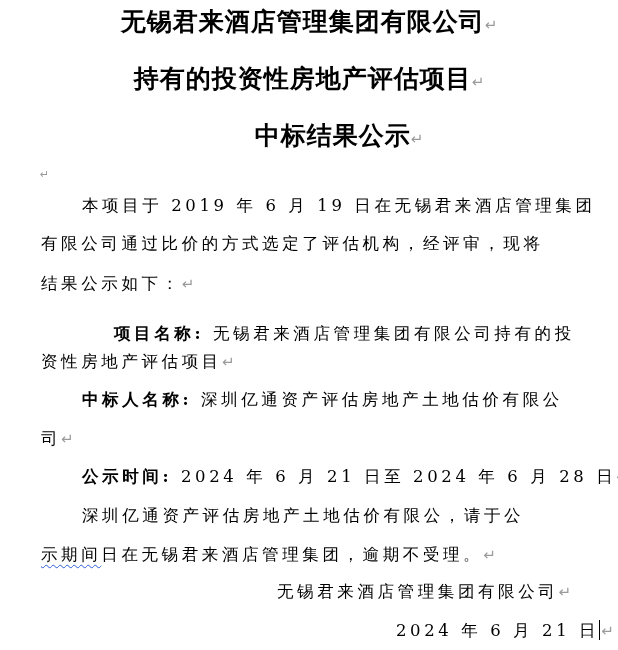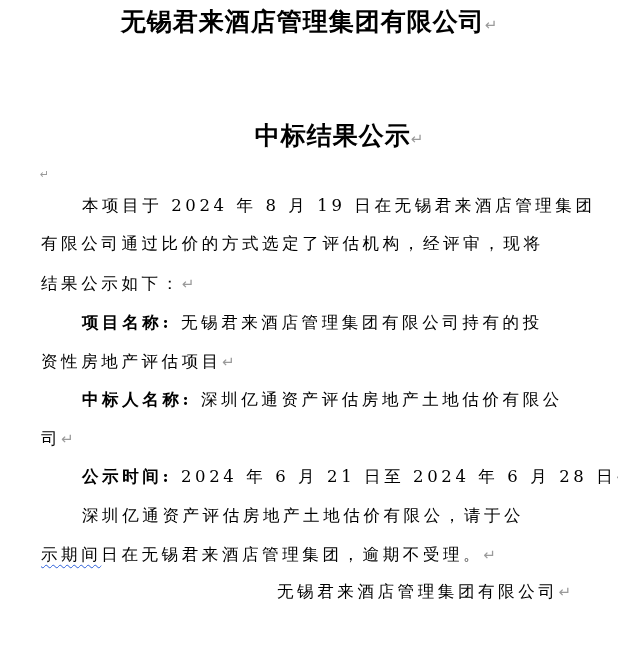--- a/index.html
+++ b/index.html
@@ -94,36 +94,39 @@
     }
   </style>
 </head>
 <body>
 
 <div class="page">
 
   <div class="title title-1">
     <span>无锡君来酒店管理集团有限公司</span><span class="mark">↵</span>
   </div>
+  <div class="title title-2">
+    <span>持有的投资性房地产评估项目</span><span class="mark">↵</span>
+  </div>
   <div class="title title-3">
     <span>中标结果公示</span><span class="mark">↵</span>
   </div>
 
   <div class="empty-mark">↵</div>
 
   <div class="body-text" style="top:186px; left:0; width:618px;">
-    <div class="line indent" style="top:0;">本项目于 2024  年 8 月 19 日在无锡君来酒店管理集团</div>
+    <div class="line indent" style="top:0;">本项目于 2019  年 6 月 19 日在无锡君来酒店管理集团</div>
     <div class="line noindent" style="top:39px;font-family:Liberation Mono, monospace;">有限公司通过比价的方式选定了评估机构，经评审，现将</div>
     <div class="line noindent" style="top:78px;">
       <span>结果公示如下：</span><span class="mark">↵</span>
     </div>
   </div>
 
   <div class="body-text" style="top:303px; left:0; width:618px;">
-    <div class="line indent" style="top:0;">
+    <div class="line indent" style="top:11px;margin-left:32px;">
       <span class="bold">项目名称</span><span class="bold">:</span>&nbsp;<span>无锡君来酒店管理集团有限公司持有的投</span>
     </div>
     <div class="line noindent" style="top:39px;text-align:center;">
       <span>资性房地产评估项目</span><span class="mark">↵</span>
     </div>
   </div>
 
   <div class="body-text" style="top:380px; left:0; width:618px;">
     <div class="line indent" style="top:0;">
       <span class="bold">中标人名称</span><span class="bold">:</span>&nbsp;<span>深圳亿通资产评估房地产土地估价有限公</span>
@@ -142,14 +145,17 @@
   <div class="body-text" style="top:496px; left:0; width:618px;">
     <div class="line indent" style="top:0;">深圳亿通资产评估房地产土地估价有限公，请于公</div>
     <div class="line noindent" style="top:39px;">
       <span class="squiggle">示期间</span><span>日在无锡君来酒店管理集团，逾期不受理。</span><span class="mark">↵</span>
     </div>
   </div>
 
   <div class="sig" style="top:572px; left:277px;">
     <span>无锡君来酒店管理集团有限公司</span><span class="mark">↵</span>
   </div>
+  <div class="sig" style="top:611px; left:396px;">
+    <span>2024  年 6 月 21 日</span><span class="cursor"></span><span class="mark">↵</span>
+  </div>
 
 </div>
 
 </body></html>

